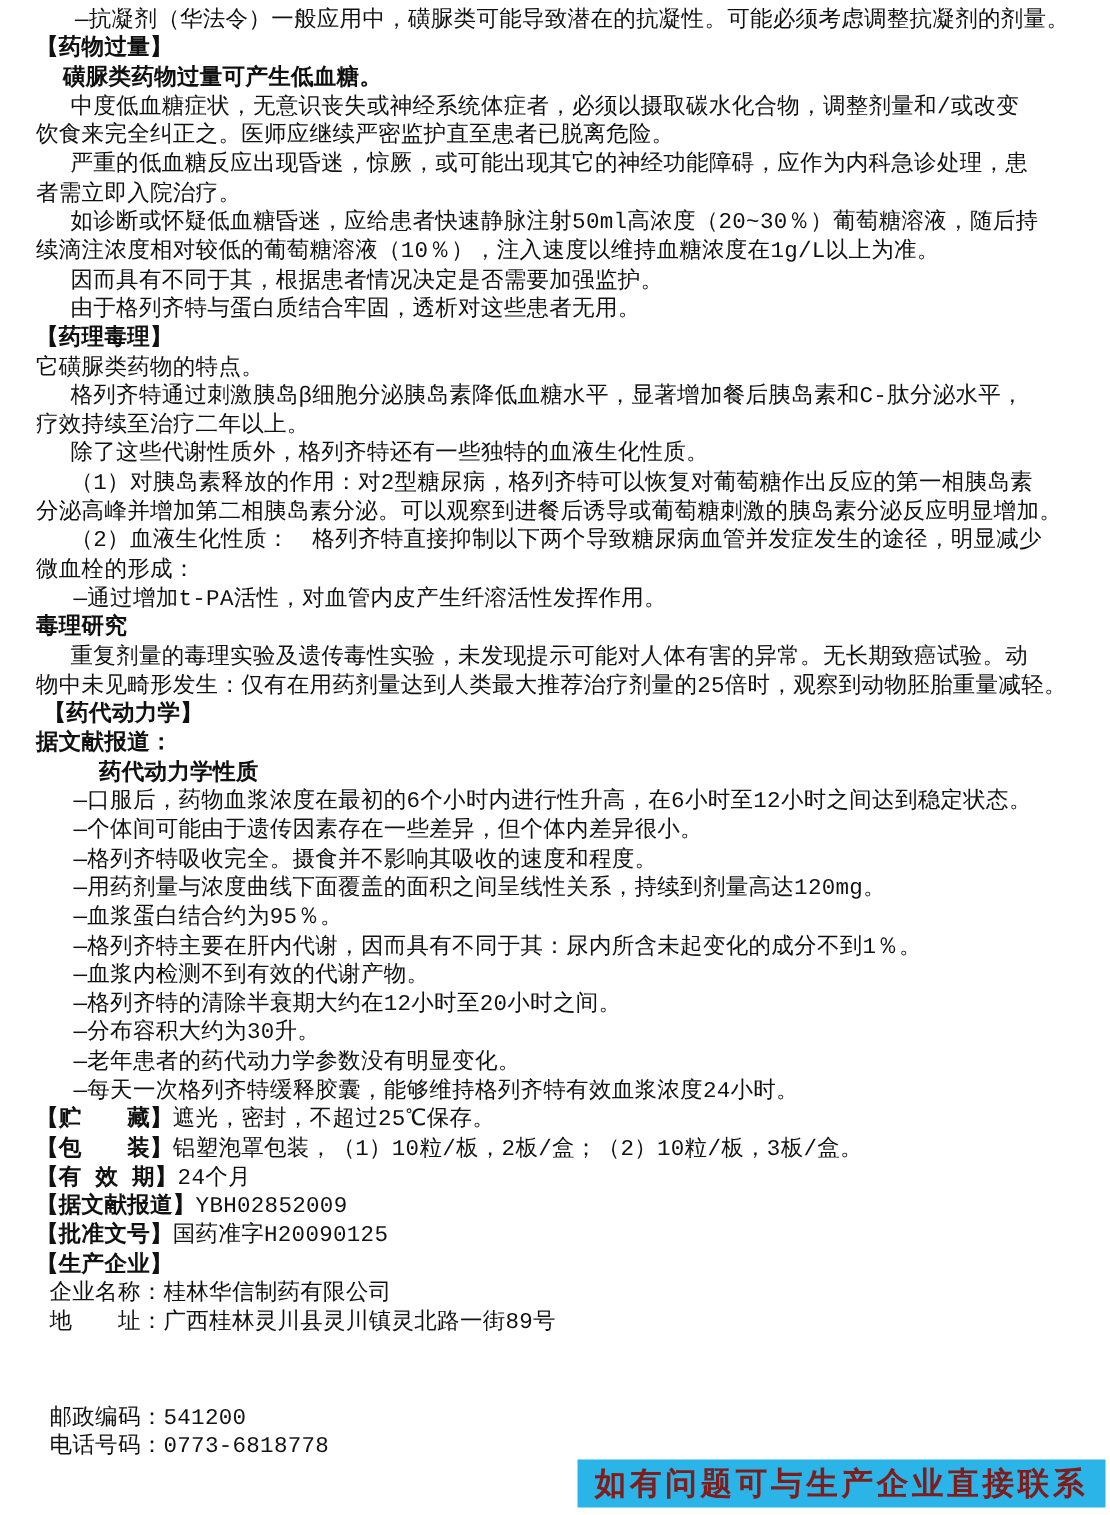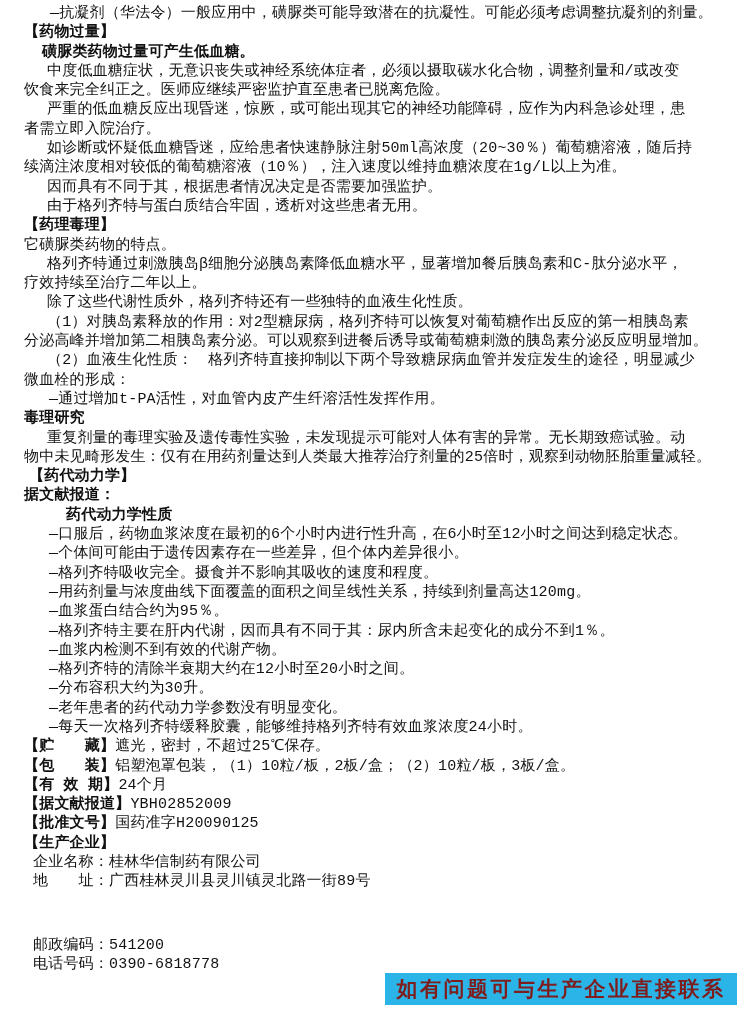--- a/index.html
+++ b/index.html
@@ -91,19 +91,19 @@
       <div class="line" style="padding-left: 25px;"><span class="">—每天一次格列齐特缓释胶囊，能够维持格列齐特有效血浆浓度24小时。</span></div>
       <div class="line" style="padding-left: 0px;"><span class="b">【贮　　藏】</span><span class="">遮光，密封，不超过25℃保存。</span></div>
       <div class="line" style="padding-left: 0px;"><span class="b">【包　　装】</span><span class="">铝塑泡罩包装，（1）10粒/板，2板/盒；（2）10粒/板，3板/盒。</span></div>
       <div class="line" style="padding-left: 0px;"><span class="b">【有 效 期】</span><span class="">24个月</span></div>
       <div class="line" style="padding-left: 0px;"><span class="b">【据文献报道】</span><span class="">YBH02852009</span></div>
       <div class="line" style="padding-left: 0px;"><span class="b">【批准文号】</span><span class="">国药准字H20090125</span></div>
       <div class="line" style="padding-left: 0px;"><span class="b">【生产企业】</span></div>
       <div class="line" style="padding-left: 9px;"><span class="">企业名称：桂林华信制药有限公司</span></div>
       <div class="line" style="padding-left: 9px;"><span class="">地　　址：广西桂林灵川县灵川镇灵北路一街89号</span></div>
       <div class="line" style="padding-left: 9px; margin-top: 44px;"><span class="">邮政编码：541200</span></div>
-      <div class="line" style="padding-left: 9px;"><span class="">电话号码：0390-6818778</span></div>
+      <div class="line" style="padding-left: 9px;"><span class="">电话号码：0773-6818778</span></div>
       <div class="line" style="padding-left: 9px; text-align: right;"><span class="">传真号码：0773-6817722</span></div>
     </div>
   <div class="banner" style="background: rgb(43, 180, 231); color: #7f1d1d;">
     <span>如有问题可与生产企业直接联系</span>
   </div>
 </div>
 
 </body></html>

